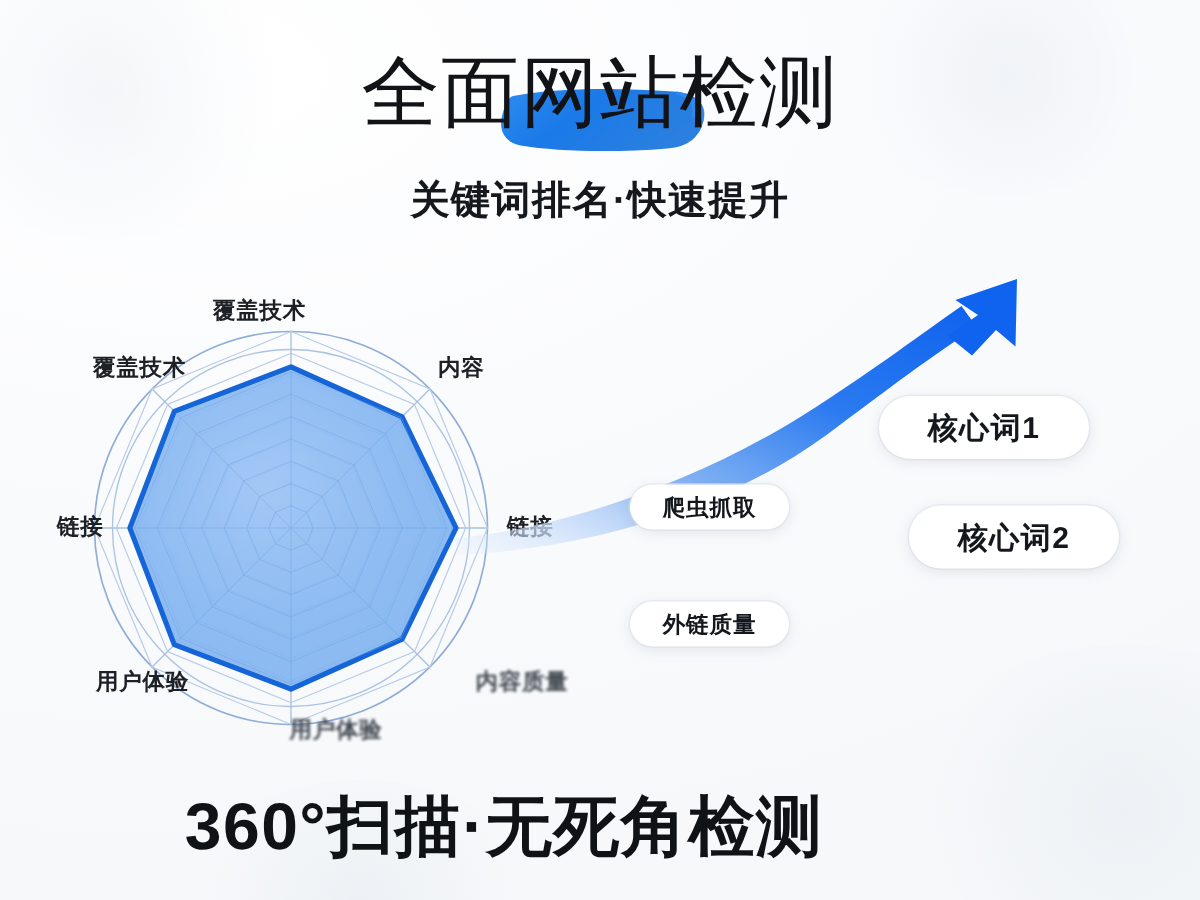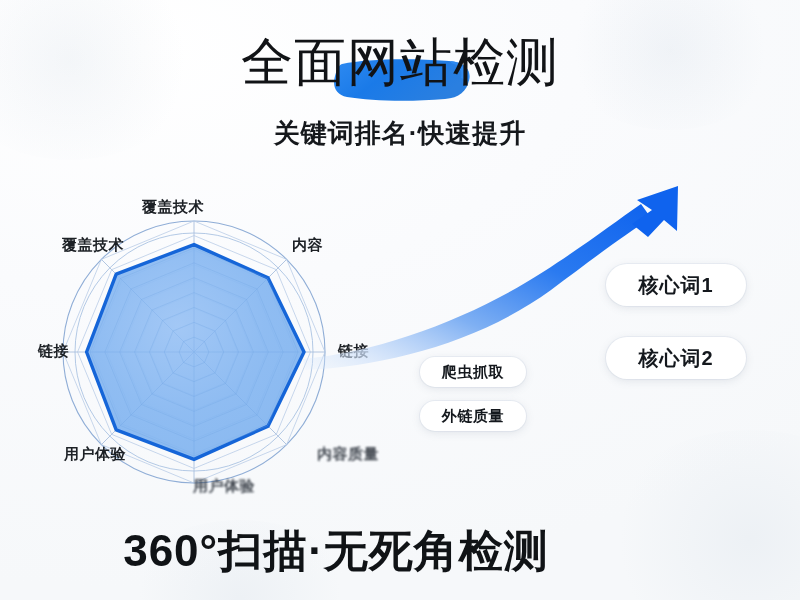--- a/index.html
+++ b/index.html
@@ -271,28 +271,28 @@
     <path d="M18,179
              C100,171 190,136 258,92
              C300,65 330,42 356,24
              L366,38
              C338,56 306,80 266,110
              C196,161 104,186 20,190 Z" fill="url(#arrowGrad)"></path>
 
     <path d="M393,6 L352,20 L367,30 L347,44 L363,57 L379,40 L392,51 Z" fill="#0f63ee"></path>
   </svg>
 
-  <div class="pill small" style="left:420px; top:323px;margin-top:34px;">
+  <div class="pill small" style="left:420px; top:323px;">
     <span>爬虫抓取</span>
   </div>
   <div class="pill small" style="left:420px; top:401px;">
     <span>外链质量</span>
   </div>
 
-  <div class="pill big" style="left:606px; top:264px;align-items:center;">
+  <div class="pill big" style="left:586px; top:264px;align-items:center;">
     <span>核心词1</span>
   </div>
   <div class="pill big" style="left:606px; top:337px;">
     <span>核心词2</span>
   </div>
 
   <div class="bottomline">360°扫描·无死角检测</div>
 
 </div>
 

